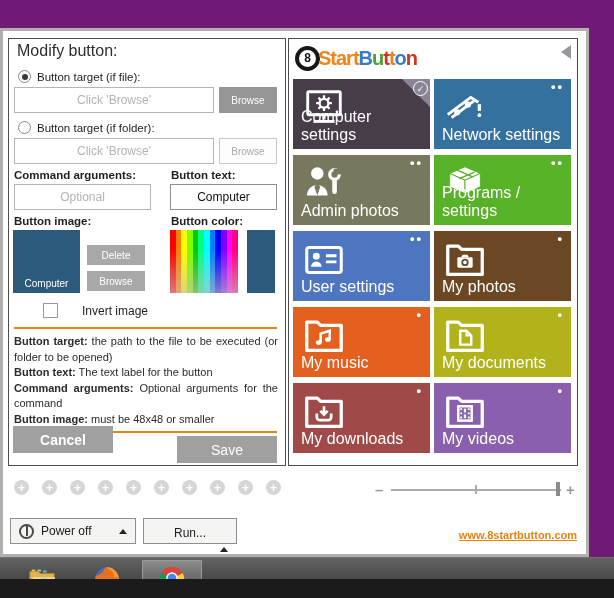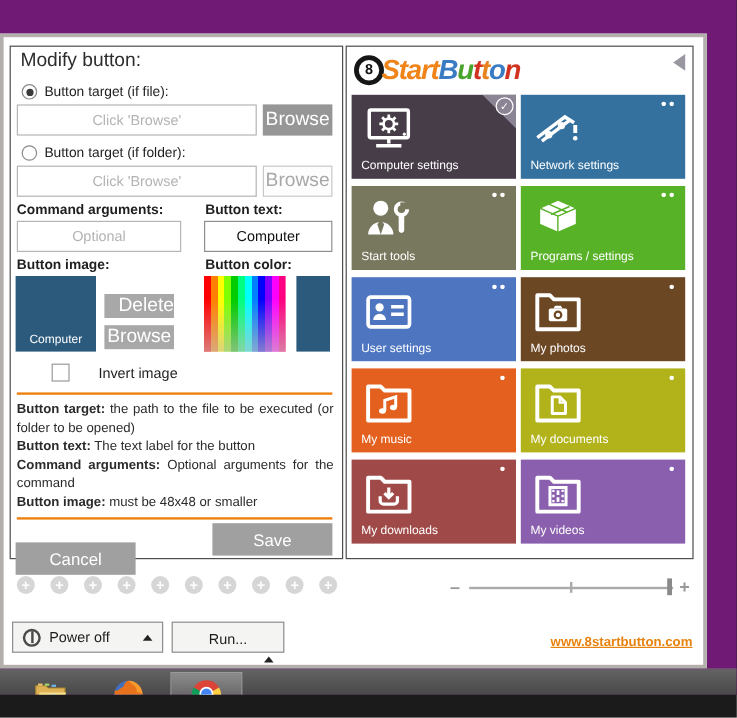--- a/index.html
+++ b/index.html
@@ -19,21 +19,21 @@
   .p-title { position:absolute; left:8px; top:3px; font-size:16px; color:#2d2d2d; }
   .radio-row { position:absolute; display:flex; align-items:center; gap:6px; }
   .radio { width:13px; height:13px; border:1px solid #8a8a8a; border-radius:50%;
            background:#fff; position:relative; display:inline-block; }
   .radio.on::after { content:""; position:absolute; left:2.5px; top:2.5px;
            width:6px; height:6px; border-radius:50%; background:#3a3a3a; }
   .radio-label { font-size:11.5px; color:#1e1e1e; }
   .tbox { position:absolute; border:1px solid #b5b5b5; background:#fff; font-size:12px;
           text-align:center; color:#111; font-family:"Liberation Sans",sans-serif; }
   .tbox::placeholder { color:#b3b3b3; }
-  .btn { position:absolute; border:none; color:#fff; background:#969696; font-size:16px;
+  .btn { position:absolute; border:none; color:#fff; background:#969696; font-size:10px;
          font-family:"Liberation Sans",sans-serif; cursor:default; }
   .btn.ghost { background:#fdfdfd; border:1px solid #c9c9c9; color:#a8a8a8; }
   .btn.mid { background:#a8a8a8; }
   .btn.big { background:#a0a0a0; font-size:14px; }
   .sec-label { position:absolute; font-size:11.5px; font-weight:700; color:#1f1f1f; }
   .preview { position:absolute; left:4px; top:191px; width:67px; height:63px;
              display:flex; align-items:flex-end; justify-content:center; }
   .preview span { color:#fff; font-size:10px; padding-bottom:4px; }
   .rainbow { position:absolute; left:161px; top:191px; width:68px; height:63px;
      background:
@@ -50,28 +50,28 @@
   .sep { position:absolute; height:2px; }
   .help { position:absolute; left:5px; top:295px; width:264px; font-size:11px;
           line-height:1.42; color:#2b2b2b; text-align:justify; }
   .help b { font-weight:700; }
 
   
   .logo { position:absolute; left:6px; top:0; height:38px; display:flex; align-items:center; }
   .ball { width:25px; height:25px; border:4.5px solid #161616; border-radius:50%;
           background:#fff; display:inline-flex; align-items:center; justify-content:center;
           font-size:12px; font-weight:700; color:#111; margin-right:-2px; }
-  .logo-word { font-size:23px; font-weight:700; letter-spacing:-1px;font-style:italic; }
+  .logo-word { font-size:20px; font-weight:700; letter-spacing:-1px; }
   .collapse { position:absolute; right:6px; top:6px; width:0; height:0;
               border-right:10px solid #9a97a0; border-top:7px solid transparent;
               border-bottom:7px solid transparent; }
   .grid { position:absolute; left:4px; top:40px; display:grid;
           grid-template-columns:137px 137px; grid-auto-rows:70px; gap:6px 4px; }
   .tile { position:relative; overflow:hidden; }
-  .tile-label { position:absolute; left:8px; bottom:5px; color:#fff; font-size:10px; }
+  .tile-label { position:absolute; left:8px; bottom:5px; color:#fff; font-size:16px; }
   .ticon { position:absolute; left:8px; top:6px; }
   .dots { position:absolute; right:7px; top:0px; color:#fff; font-size:13px;
           font-weight:700; letter-spacing:2px; }
   .fold { position:absolute; top:0; right:0; width:0; height:0;
           border-top:28px solid #8b8495; border-left:28px solid transparent; }
   .check-badge { position:absolute; top:2px; right:2px; width:15px; height:15px;
           border:1.8px solid #fff; border-radius:50%; color:#fff; font-size:9px;
           display:flex; align-items:center; justify-content:center; }
 
   
@@ -134,21 +134,21 @@
       <div class="sec-label" style="left:162px; top:130px;">Button text:</div>
       <input class="tbox" style="left: 5px; top: 145px; width: 137px; height: 26px;" placeholder="Optional">
       <input class="tbox" style="left: 161px; top: 145px; width: 107px; height: 26px; border-color: rgb(143, 143, 143);" value="Computer">
 
       <div class="sec-label" style="left:5px; top:176px;">Button image:</div>
       <div class="sec-label" style="left:162px; top:176px;">Button color:</div>
 
       <div class="preview" style="background: rgb(43, 90, 124);">
         <span>Computer</span>
       </div>
-      <button class="btn mid" style="left:78px; top:206px; width:58px; height:20px;text-align:right;">Delete</button>
+      <button class="btn mid" style="left:78px; top:206px; width:58px; height:20px;">Delete</button>
       <button class="btn mid" style="left:78px; top:232px; width:58px; height:20px;">Browse</button>
 
       <div class="rainbow"></div>
       <div class="swatch" style="background: rgb(43, 90, 124);"></div>
 
       <div class="chk-row">
         <span class="chk"></span>
         <span class="chk-label">Invert image</span>
       </div>
 
@@ -156,21 +156,21 @@
 
       <div class="help">
         <div><b>Button target:</b> <span>the path to the file to be executed (or folder to be opened)</span></div>
         <div><b>Button text:</b> <span>The text label for the button</span></div>
         <div><b>Command arguments:</b> <span>Optional arguments for the command</span></div>
         <div><b>Button image:</b> <span>must be 48x48 or smaller</span></div>
       </div>
 
       <div class="sep" style="left: 5px; top: 392px; width: 263px; background: rgb(238, 130, 17);"></div>
 
-      <button class="btn big" style="left:4px; top:413px; width:100px; height:27px;">Cancel</button>
+      <button class="btn big" style="left:4px; top:387px; width:100px; height:27px;font-weight:bold;">Cancel</button>
       <button class="btn big" style="left:168px; top:397px; width:100px; height:27px;">Save</button>
     </div>
 
     <div class="panel panel-right">
       <div class="logo">
         <span class="ball">
             <i style="font-style:normal">8</i>
           </span>
         <span class="logo-word" style="color: rgb(240, 132, 24);">Start</span>
         <span class="logo-word"><span style="color: rgb(58, 124, 196);">B</span><span style="color: rgb(74, 163, 45);">u</span><span style="color: rgb(210, 51, 33);">t</span><span style="color: rgb(232, 130, 30);">t</span><span style="color: rgb(58, 124, 196);">o</span><span style="color: rgb(210, 51, 33);">n</span></span>
@@ -215,21 +215,21 @@
         <div class="tile" style="background: rgb(120, 120, 94); color: rgb(120, 120, 94);">
           <svg class="ticon" viewBox="0 0 48 48" width="46" height="46">
             <circle cx="17" cy="13" r="6.5" fill="#fff"></circle>
             <path d="M6 36 a11 11 0 0 1 22 0 z" fill="#fff"></path>
             <path d="M17 23 l-3 4 3 9 3 -9 z" fill="currentColor"></path>
             <circle cx="35" cy="14" r="5" fill="none" stroke="#fff" stroke-width="3.4"></circle>
             <rect x="34" y="8" width="8" height="6" fill="currentColor"></rect>
             <rect x="32.6" y="18.5" width="4.8" height="16" rx="2.4" fill="#fff"></rect>
           </svg>
           <span class="dots">••</span>
-          <span class="tile-label">Start tools</span>
+          <span class="tile-label">Admin photos</span>
         </div>
 
         <div class="tile" style="background: rgb(88, 178, 39); color: rgb(88, 178, 39);">
           <svg class="ticon" viewBox="0 0 48 48" width="46" height="46">
             <g stroke="currentColor" stroke-width="1">
                 <path d="M24 6 L40 13 24 20 8 13 z" fill="#fff"></path>
                 <path d="M8 13 v14 l16 7 v-14 z" fill="#fff"></path>
                 <path d="M40 13 v14 l-16 7 v-14 z" fill="#fff"></path>
               </g>
             <path d="M16 9.5 L32 16.5 M18 18.5 L34 11.5" stroke="currentColor" stroke-width="1.4" fill="none"></path>

